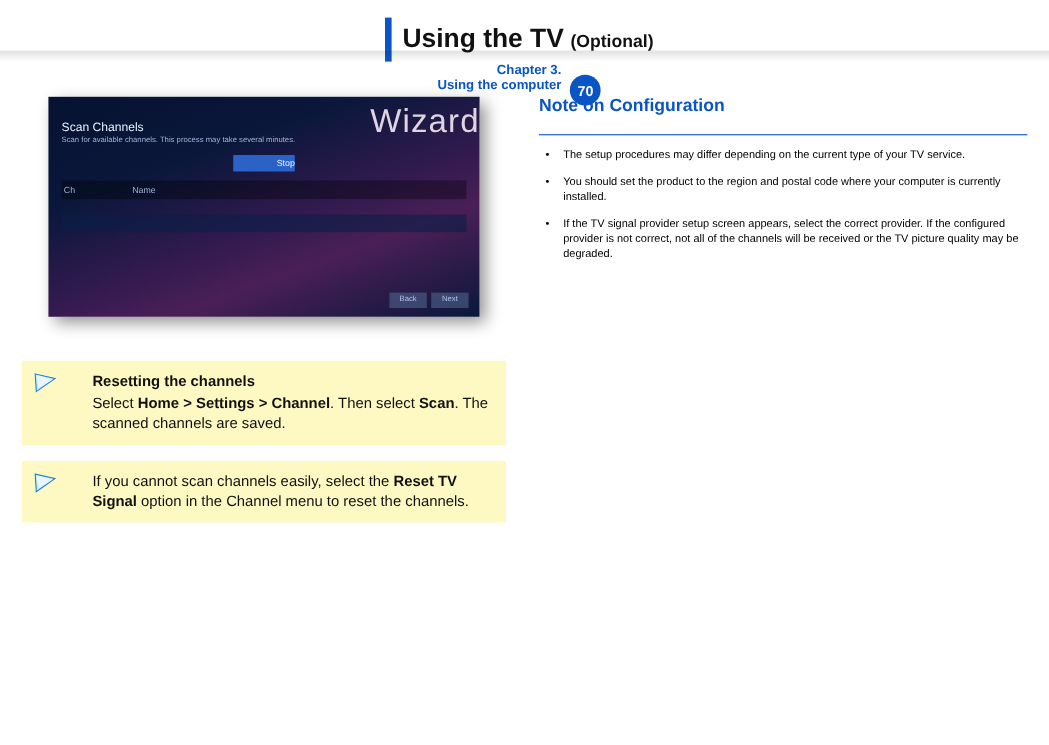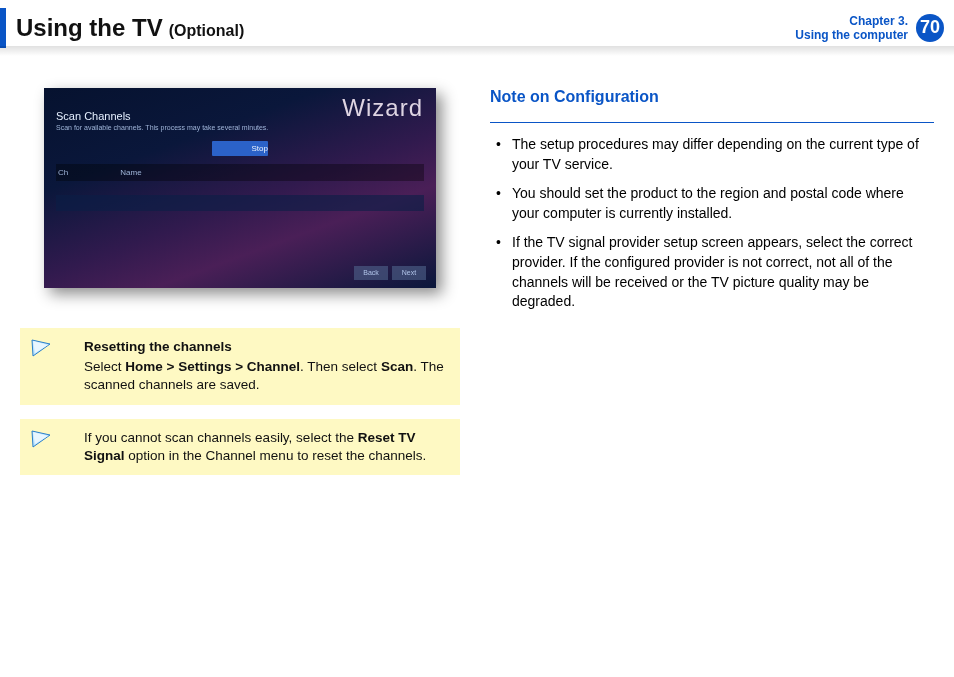--- a/index.html
+++ b/index.html
@@ -9,20 +9,21 @@
     font-family: "Segoe UI", Arial, sans-serif;
     background: #fff;
     position: relative;
   }
   .topbar {
     height: 40px;
     display: flex;
     align-items: center;
     justify-content: space-between;
     padding: 16px 10px 0 0;
+    flex-direction: column;
   }
   .title-block {
     display: flex;
     align-items: baseline;
     gap: 6px;
     border-left: 6px solid #0a55c6;
     padding-left: 10px;
     height: 40px;
   }
   .title-block h1 {
@@ -50,22 +51,23 @@
   .chapter-text { line-height: 1.2; }
   .page-badge {
     background: #0a55c6;
     color: #fff;
     width: 28px;
     height: 28px;
     border-radius: 50%;
     display: flex;
     align-items: center;
     justify-content: center;
-    font-size: 18px;
-    font-weight: bold;
+    font-size: 13px;
+    font-weight: bold;
+    margin-top: 12px;
   }
   .shadow-strip {
     position: absolute;
     top: 46px;
     left: 0;
     right: 0;
     height: 10px;
     background: linear-gradient(to bottom, rgba(0,0,0,0.12), rgba(0,0,0,0));
   }
   .content {
@@ -84,22 +86,22 @@
     position: relative;
     box-shadow: 6px 6px 14px rgba(0,0,0,0.45);
     background: linear-gradient(160deg, #06122f 0%, #0a173b 30%, #311a4e 55%, #4a1f57 70%, #0a173b 100%);
     padding: 8px 12px;
     color: #c9d6ff;
     font-size: 8px;
   }
   .wizard .big {
     position: absolute;
     top: 6px;
-    right: 13px;
-    font-size: 24px;
+    right: 0;
+    font-size: 30px;
     color: #ded4e2;
     letter-spacing: 1px;
   }
   .wizard .scan-title { font-size: 11px; color: #e6f0ff; margin-top: 14px; }
   .wizard .scan-sub { font-size: 7px; color: #9fb4d8; margin-top: 2px; }
   .wizard .stop-btn {
     display: block;
     width: 56px;
     margin: 10px auto 0 auto;
     background: #2b62c8;
@@ -157,21 +159,21 @@
   .section-title {
     color: #0a55c6;
     font-weight: bold;
     font-size: 16px;
     border-bottom: 1px solid #0a55c6;
     padding-bottom: 16px;
     margin-bottom: 12px;
   }
   .bullets {
     list-style: none;
-    font-size: 14px;
+    font-size: 10px;
     line-height: 1.4;
   }
   .bullets li {
     position: relative;
     padding-left: 22px;
     margin-bottom: 10px;
   }
   .bullets li::before {
     content: "•";
     position: absolute;

